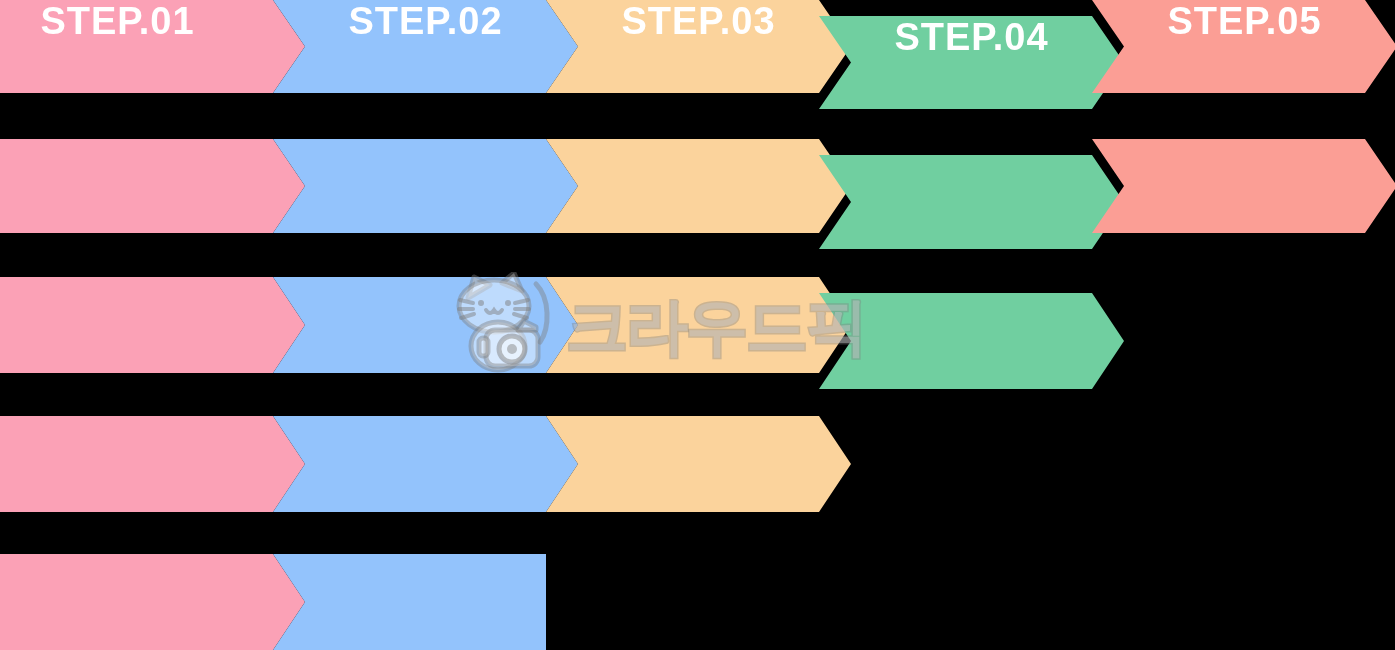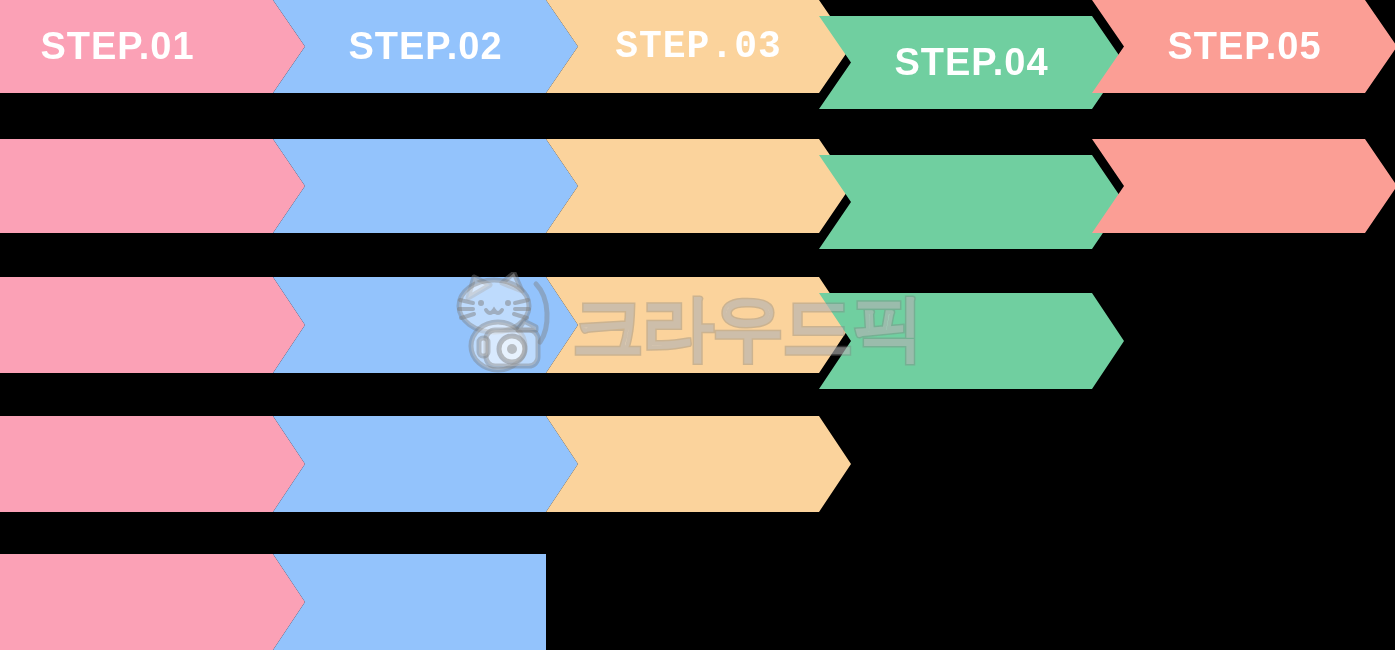--- a/index.html
+++ b/index.html
@@ -25,21 +25,21 @@
   .row-3 { top: 277px; height: 96px; }
   .row-4 { top: 416px; height: 96px; }
   .row-5 { top: 554px; height: 96px; }
 
   .seg {
     position: absolute;
     top: 0;
     height: 100%;
     width: 305px;
     display: flex;
-    align-items: center;
+    align-items: flex-start;
     justify-content: center;
   }
   .seg.pos-0 { left: 0; }
   .seg.pos-1 { left: 273px; }
   .seg.pos-2 { left: 546px; }
   .seg.pos-3 { left: 819px; margin-top: 16px; }
   .seg.pos-4 { left: 1092px; }
 
   
   .seg.first {
@@ -69,44 +69,44 @@
   .watermark {
     position: absolute;
     left: 448px;
     top: 272px;
     height: 106px;
     display: flex;
     align-items: center;
     pointer-events: none;
   }
   .watermark-text {
-    font-size: 72px;
+    font-size: 62px;
     font-weight: bold;
     letter-spacing: -2px;
     line-height: 1;
     color: rgba(255, 255, 255, 0.42);
     -webkit-text-stroke: 3px rgba(125, 125, 125, 0.38);
     white-space: nowrap;
-    margin-left: 12px;
+    margin-left: 6px;
     transform: translateY(2px);
   }
 </style>
 </head>
 <body>
 
 <div id="stage">
 
   <div class="chevron-row row-1">
     <div class="seg pos-0 first" style="background: rgb(251, 161, 182);">
       <span class="step-label">STEP.01</span>
     </div>
     <div class="seg pos-1 mid" style="background: rgb(147, 195, 252);">
       <span class="step-label">STEP.02</span>
     </div>
-    <div class="seg pos-2 mid" style="background: rgb(251, 211, 156); font-family: Liberation Mono, monospace;">
+    <div class="seg pos-2 mid" style="background: rgb(251, 211, 156);">
       <span class="step-label">STEP.03</span>
     </div>
     <div class="seg pos-3 mid" style="background: rgb(112, 207, 160);">
       <span class="step-label">STEP.04</span>
     </div>
     <div class="seg pos-4 mid" style="background: rgb(251, 158, 149);">
       <span class="step-label">STEP.05</span>
     </div>
   </div>
 

